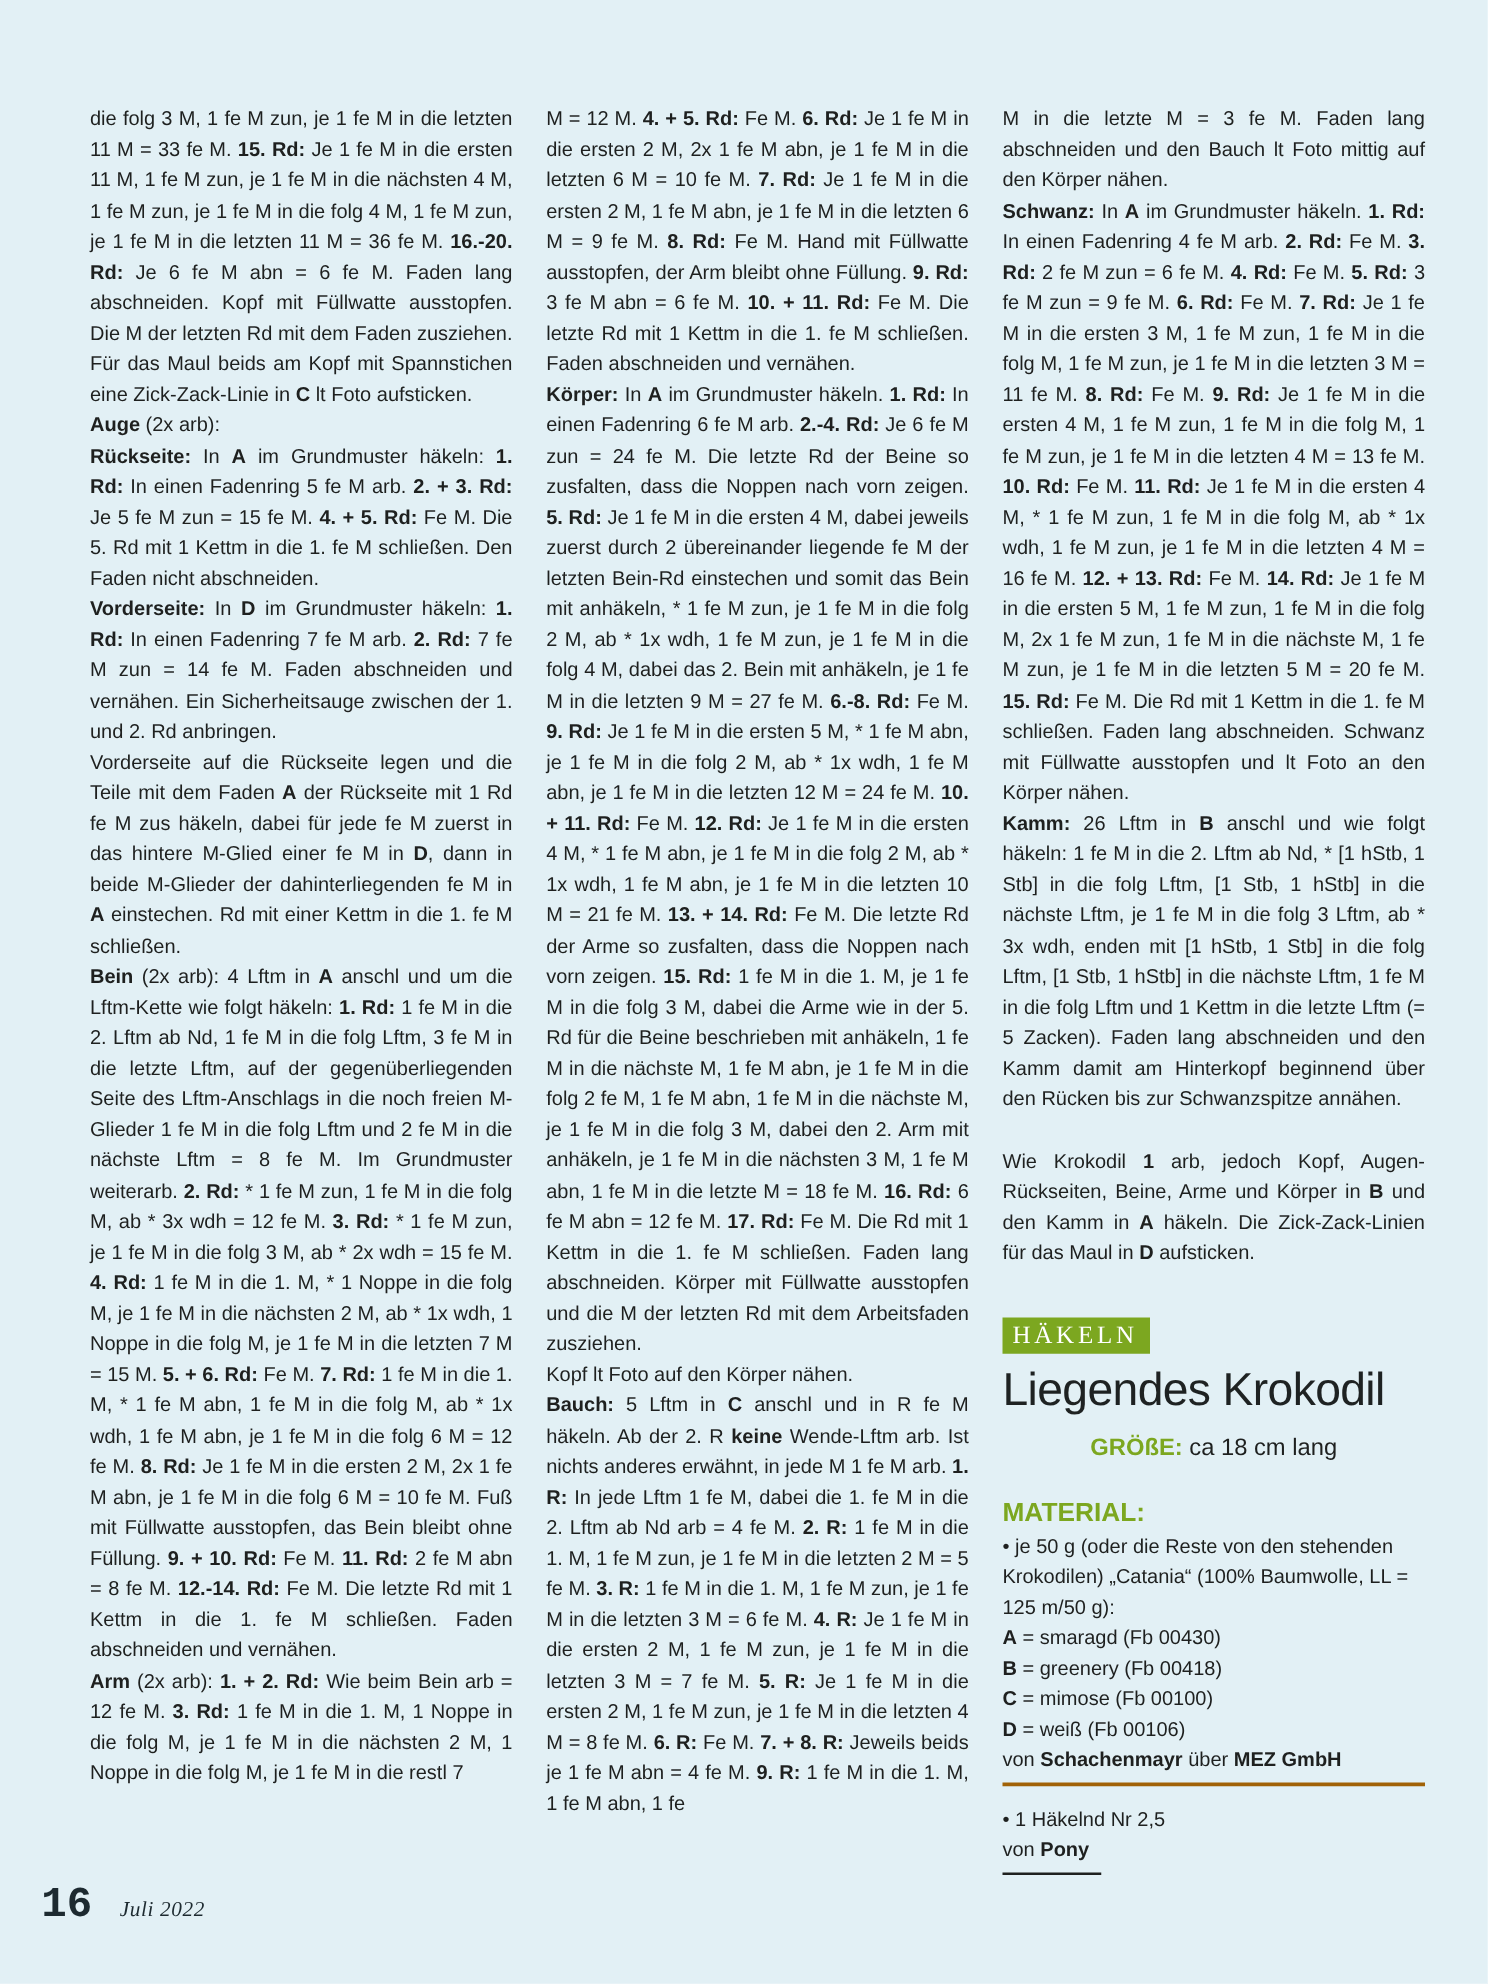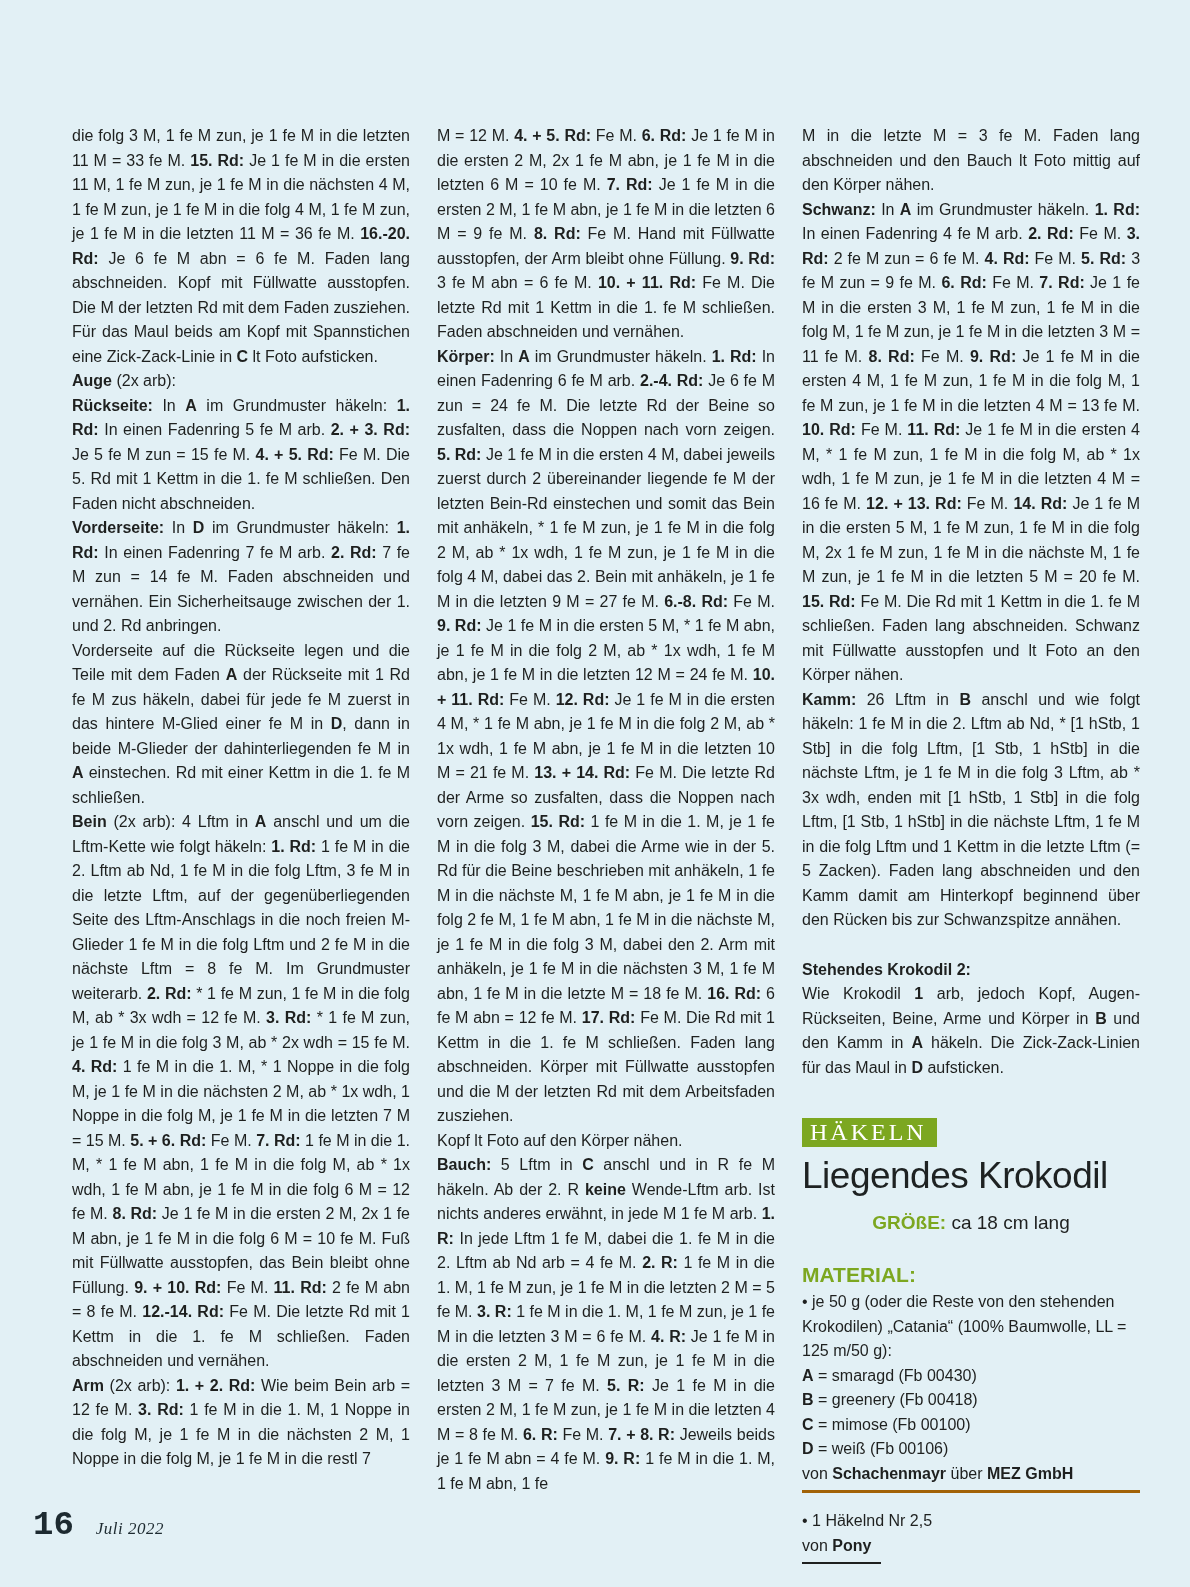--- a/index.html
+++ b/index.html
@@ -13,35 +13,34 @@
   }
   .columns{
     position:absolute;left:72px;top:84px;
     display:flex;gap:27px;
   }
   .col{
     width:338px;
     font-size:16px;line-height:24.5px;
     text-align:justify;
     hyphens:auto;
-    margin-top:40px;
     -webkit-hyphens:auto;
   }
   .col .p{margin:0;}
   .col b{font-weight:700;}
   .green{color:#7ca720;}
   .left{text-align:left;}
   .gap{height:25px;}
   .gap-lg{height:38px;}
   .gap-sm{height:16px;}
   .tag{
     width:max-content;
     background:#7ca720;color:#ffffff;
     font-family:"Liberation Serif",serif;
-    font-size:24px;line-height:20px;
+    font-size:20px;line-height:20px;
     letter-spacing:3px;
     padding:4px 10px 5px 8px;
     margin:0 0 8px 0;
     text-align:left;
   }
   .title{
     font-size:37px;line-height:42px;
     letter-spacing:-0.5px;
     font-weight:400;
     text-align:left;
@@ -102,21 +101,20 @@
         <div class="p">M = 12 M. <b>4. + 5. Rd:</b> Fe M. <b>6. Rd:</b> Je 1 fe M in die ersten 2 M, 2x 1 fe M abn, je 1 fe M in die letzten 6 M = 10 fe M. <b>7. Rd:</b> Je 1 fe M in die ersten 2 M, 1 fe M abn, je 1 fe M in die letzten 6 M = 9 fe M. <b>8. Rd:</b> Fe M. Hand mit Füllwatte ausstopfen, der Arm bleibt ohne Füllung. <b>9. Rd:</b> 3 fe M abn = 6 fe M. <b>10. + 11. Rd:</b> Fe M. Die letzte Rd mit 1 Kettm in die 1. fe M schließen. Faden abschneiden und vernähen.</div>
         <div class="p"><b>Körper:</b> In <b>A</b> im Grundmuster häkeln. <b>1. Rd:</b> In einen Fadenring 6 fe M arb. <b>2.-4. Rd:</b> Je 6 fe M zun = 24 fe M. Die letzte Rd der Beine so zusfalten, dass die Noppen nach vorn zeigen. <b>5. Rd:</b> Je 1 fe M in die ersten 4 M, dabei jeweils zuerst durch 2 übereinander liegende fe M der letzten Bein-Rd einstechen und somit das Bein mit anhäkeln, * 1 fe M zun, je 1 fe M in die folg 2 M, ab * 1x wdh, 1 fe M zun, je 1 fe M in die folg 4 M, dabei das 2. Bein mit anhäkeln, je 1 fe M in die letzten 9 M = 27 fe M. <b>6.-8. Rd:</b> Fe M. <b>9. Rd:</b> Je 1 fe M in die ersten 5 M, * 1 fe M abn, je 1 fe M in die folg 2 M, ab * 1x wdh, 1 fe M abn, je 1 fe M in die letzten 12 M = 24 fe M. <b>10. + 11. Rd:</b> Fe M. <b>12. Rd:</b> Je 1 fe M in die ersten 4 M, * 1 fe M abn, je 1 fe M in die folg 2 M, ab * 1x wdh, 1 fe M abn, je 1 fe M in die letzten 10 M = 21 fe M. <b>13. + 14. Rd:</b> Fe M. Die letzte Rd der Arme so zusfalten, dass die Noppen nach vorn zeigen. <b>15. Rd:</b> 1 fe M in die 1. M, je 1 fe M in die folg 3 M, dabei die Arme wie in der 5. Rd für die Beine beschrieben mit anhäkeln, 1 fe M in die nächste M, 1 fe M abn, je 1 fe M in die folg 2 fe M, 1 fe M abn, 1 fe M in die nächste M, je 1 fe M in die folg 3 M, dabei den 2. Arm mit anhäkeln, je 1 fe M in die nächsten 3 M, 1 fe M abn, 1 fe M in die letzte M = 18 fe M. <b>16. Rd:</b> 6 fe M abn = 12 fe M. <b>17. Rd:</b> Fe M. Die Rd mit 1 Kettm in die 1. fe M schließen. Faden lang abschneiden. Körper mit Füllwatte ausstopfen und die M der letzten Rd mit dem Arbeitsfaden zusziehen.</div>
         <div class="p">Kopf lt Foto auf den Körper nähen.</div>
         <div class="p"><b>Bauch:</b> 5 Lftm in <b>C</b> anschl und in R fe M häkeln. Ab der 2. R <b>keine</b> Wende-Lftm arb. Ist nichts anderes erwähnt, in jede M 1 fe M arb. <b>1. R:</b> In jede Lftm 1 fe M, dabei die 1. fe M in die 2. Lftm ab Nd arb = 4 fe M. <b>2. R:</b> 1 fe M in die 1. M, 1 fe M zun, je 1 fe M in die letzten 2 M = 5 fe M. <b>3. R:</b> 1 fe M in die 1. M, 1 fe M zun, je 1 fe M in die letzten 3 M = 6 fe M. <b>4. R:</b> Je 1 fe M in die ersten 2 M, 1 fe M zun, je 1 fe M in die letzten 3 M = 7 fe M. <b>5. R:</b> Je 1 fe M in die ersten 2 M, 1 fe M zun, je 1 fe M in die letzten 4 M = 8 fe M. <b>6. R:</b> Fe M. <b>7. + 8. R:</b> Jeweils beids je 1 fe M abn = 4 fe M. <b>9. R:</b> 1 fe M in die 1. M, 1 fe M abn, 1 fe</div>
       </div>
     <div class="col">
         <div class="p">M in die letzte M = 3 fe M. Faden lang abschneiden und den Bauch lt Foto mittig auf den Körper nähen.</div>
         <div class="p"><b>Schwanz:</b> In <b>A</b> im Grundmuster häkeln. <b>1. Rd:</b> In einen Fadenring 4 fe M arb. <b>2. Rd:</b> Fe M. <b>3. Rd:</b> 2 fe M zun = 6 fe M. <b>4. Rd:</b> Fe M. <b>5. Rd:</b> 3 fe M zun = 9 fe M. <b>6. Rd:</b> Fe M. <b>7. Rd:</b> Je 1 fe M in die ersten 3 M, 1 fe M zun, 1 fe M in die folg M, 1 fe M zun, je 1 fe M in die letzten 3 M = 11 fe M. <b>8. Rd:</b> Fe M. <b>9. Rd:</b> Je 1 fe M in die ersten 4 M, 1 fe M zun, 1 fe M in die folg M, 1 fe M zun, je 1 fe M in die letzten 4 M = 13 fe M. <b>10. Rd:</b> Fe M. <b>11. Rd:</b> Je 1 fe M in die ersten 4 M, * 1 fe M zun, 1 fe M in die folg M, ab * 1x wdh, 1 fe M zun, je 1 fe M in die letzten 4 M = 16 fe M. <b>12. + 13. Rd:</b> Fe M. <b>14. Rd:</b> Je 1 fe M in die ersten 5 M, 1 fe M zun, 1 fe M in die folg M, 2x 1 fe M zun, 1 fe M in die nächste M, 1 fe M zun, je 1 fe M in die letzten 5 M = 20 fe M. <b>15. Rd:</b> Fe M. Die Rd mit 1 Kettm in die 1. fe M schließen. Faden lang abschneiden. Schwanz mit Füllwatte ausstopfen und lt Foto an den Körper nähen.</div>
         <div class="p"><b>Kamm:</b> 26 Lftm in <b>B</b> anschl und wie folgt häkeln: 1 fe M in die 2. Lftm ab Nd, * [1 hStb, 1 Stb] in die folg Lftm, [1 Stb, 1 hStb] in die nächste Lftm, je 1 fe M in die folg 3 Lftm, ab * 3x wdh, enden mit [1 hStb, 1 Stb] in die folg Lftm, [1 Stb, 1 hStb] in die nächste Lftm, 1 fe M in die folg Lftm und 1 Kettm in die letzte Lftm (= 5 Zacken). Faden lang abschneiden und den Kamm damit am Hinterkopf beginnend über den Rücken bis zur Schwanzspitze annähen.</div>
         <div class="gap"></div>
-        <div class="p"><b>Stehendes Krokodil 2:</b></div>
         <div class="p">Wie Krokodil <b>1</b> arb, jedoch Kopf, Augen-Rückseiten, Beine, Arme und Körper in <b>B</b> und den Kamm in <b>A</b> häkeln. Die Zick-Zack-Linien für das Maul in <b>D</b> aufsticken.</div>
         <div class="gap-lg"></div>
         <div class="tag">HÄKELN</div>
         <div class="title">Liegendes Krokodil</div>
         <div class="size"><b class="green">GRÖßE:</b> ca 18 cm lang</div>
         <div class="gap"></div>
         <div class="mat"><b class="green">MATERIAL:</b></div>
         <div class="p left">• je 50 g (oder die Reste von den stehenden Krokodilen) „Catania“ (100% Baumwolle, LL = 125 m/50 g):</div>
         <div class="p left"><b>A</b> = smaragd (Fb 00430)</div>
         <div class="p left"><b>B</b> = greenery (Fb 00418)</div>

